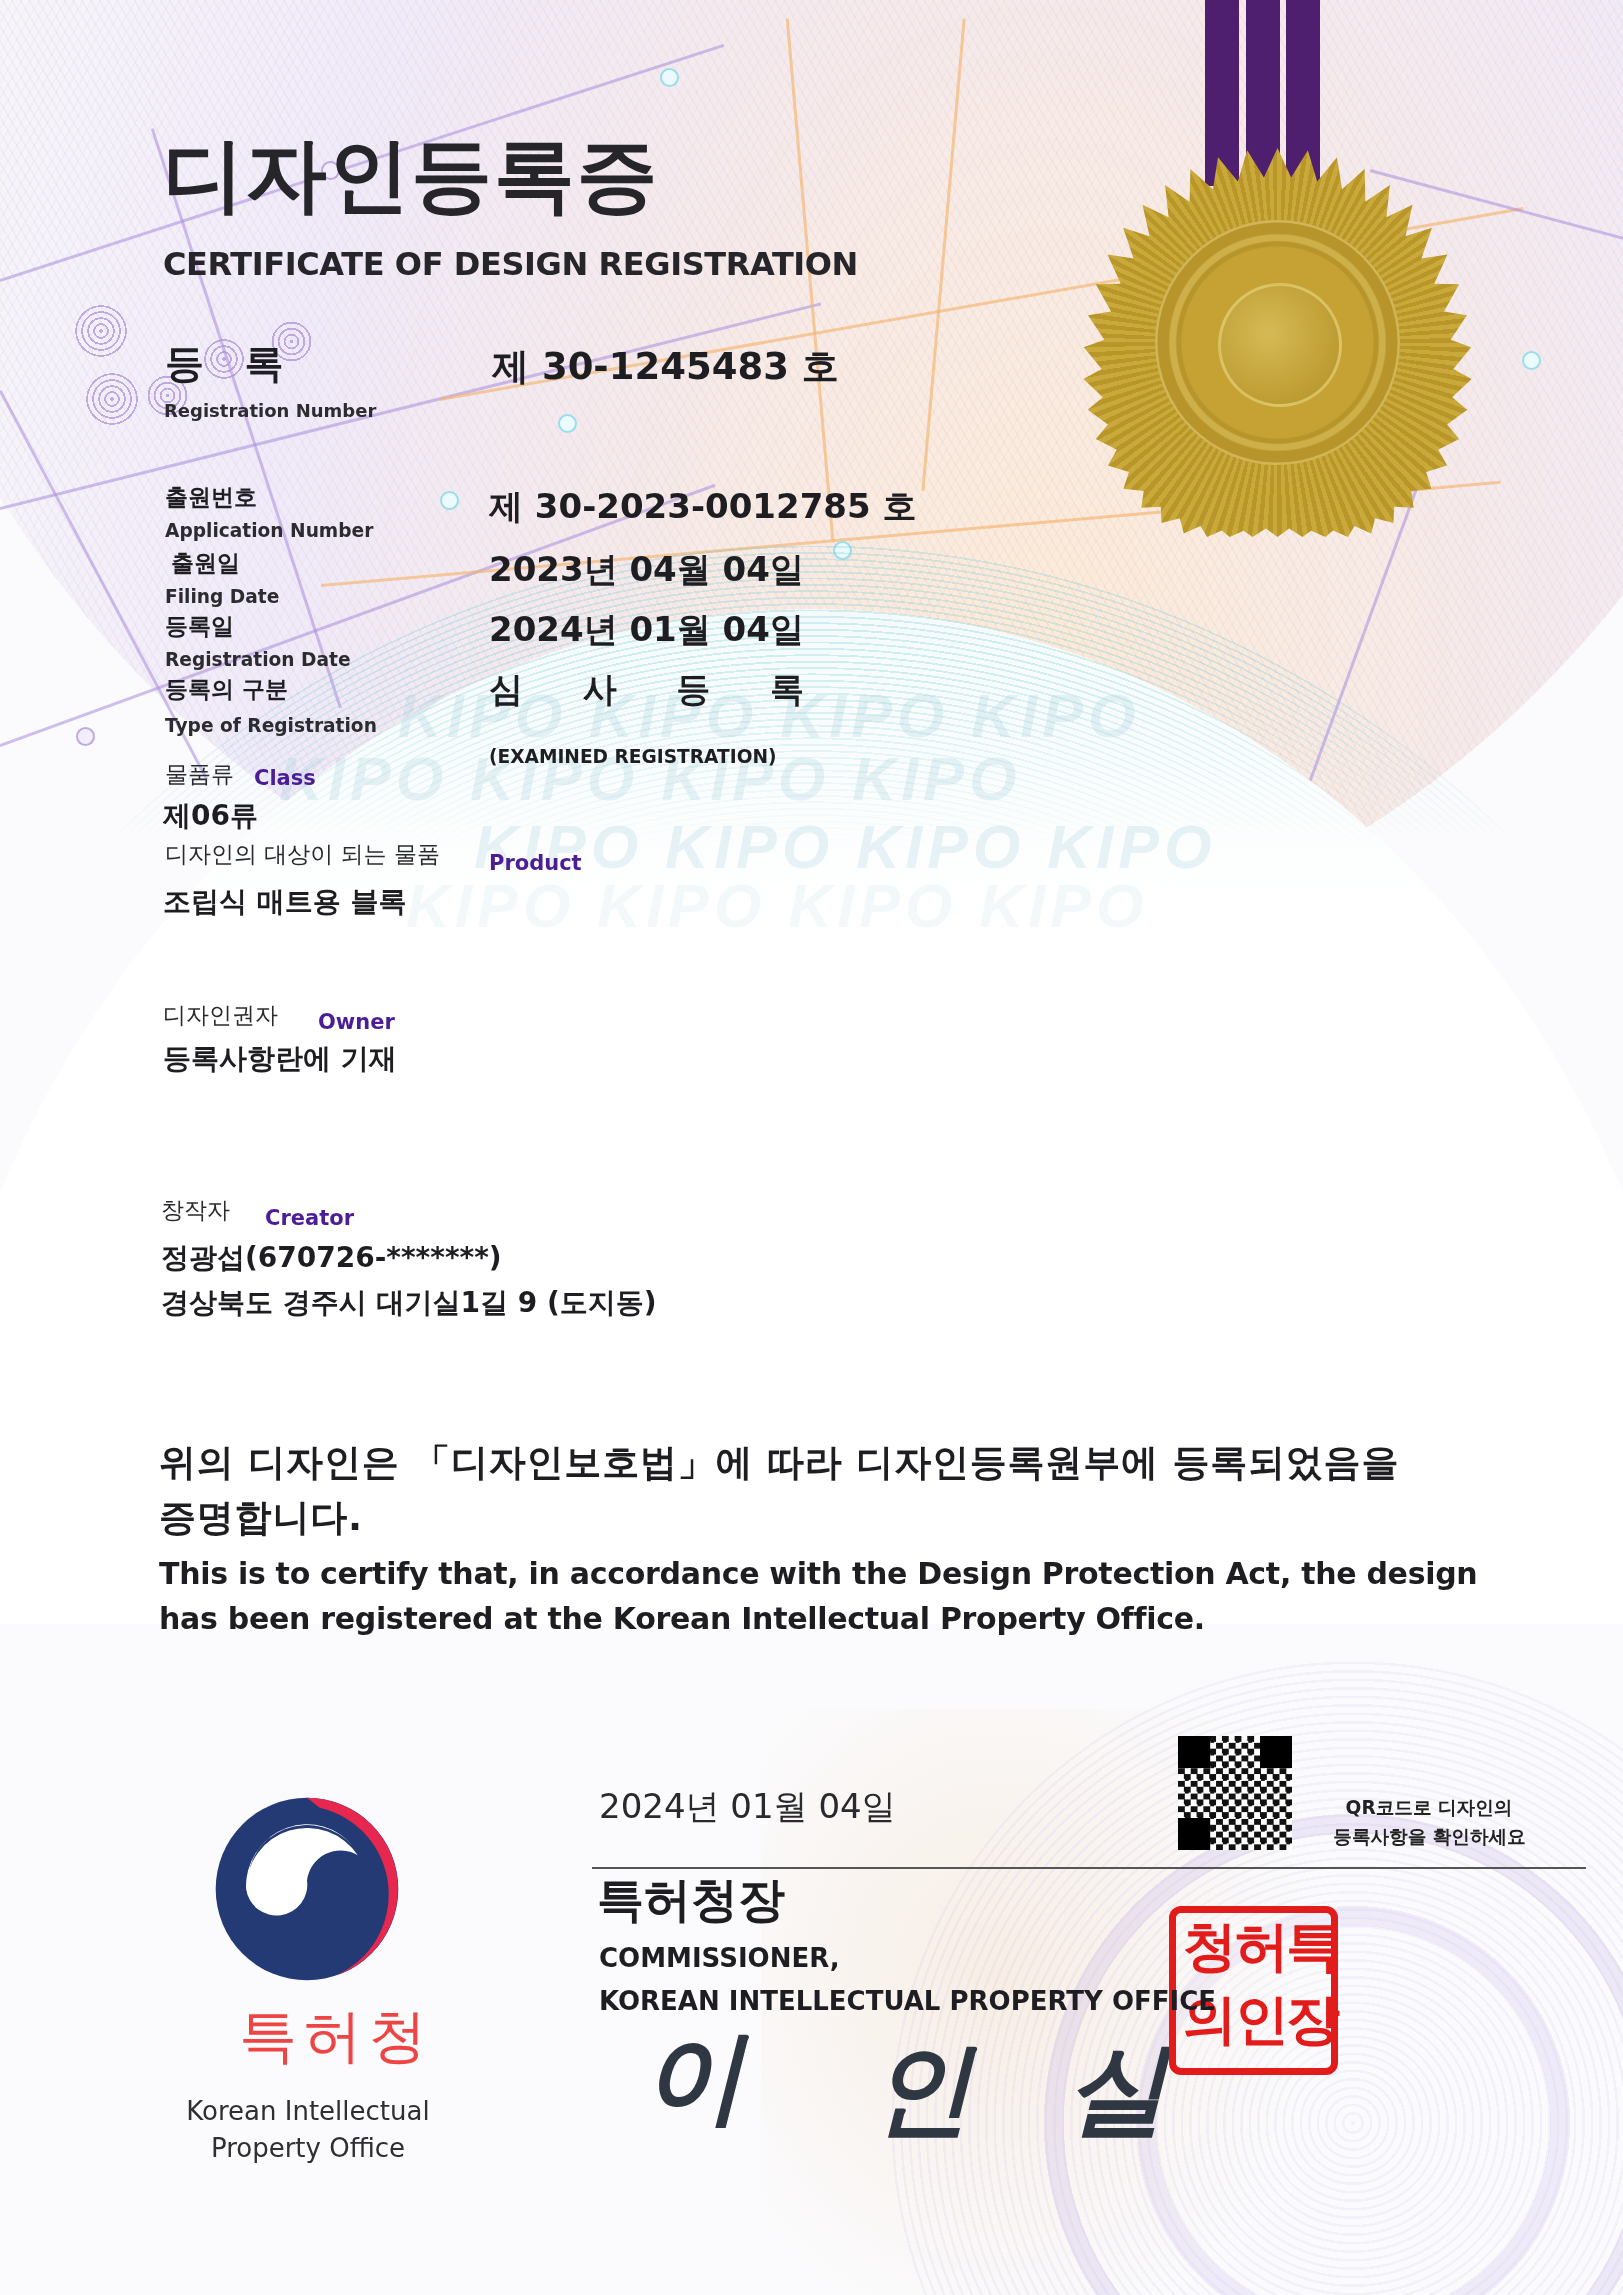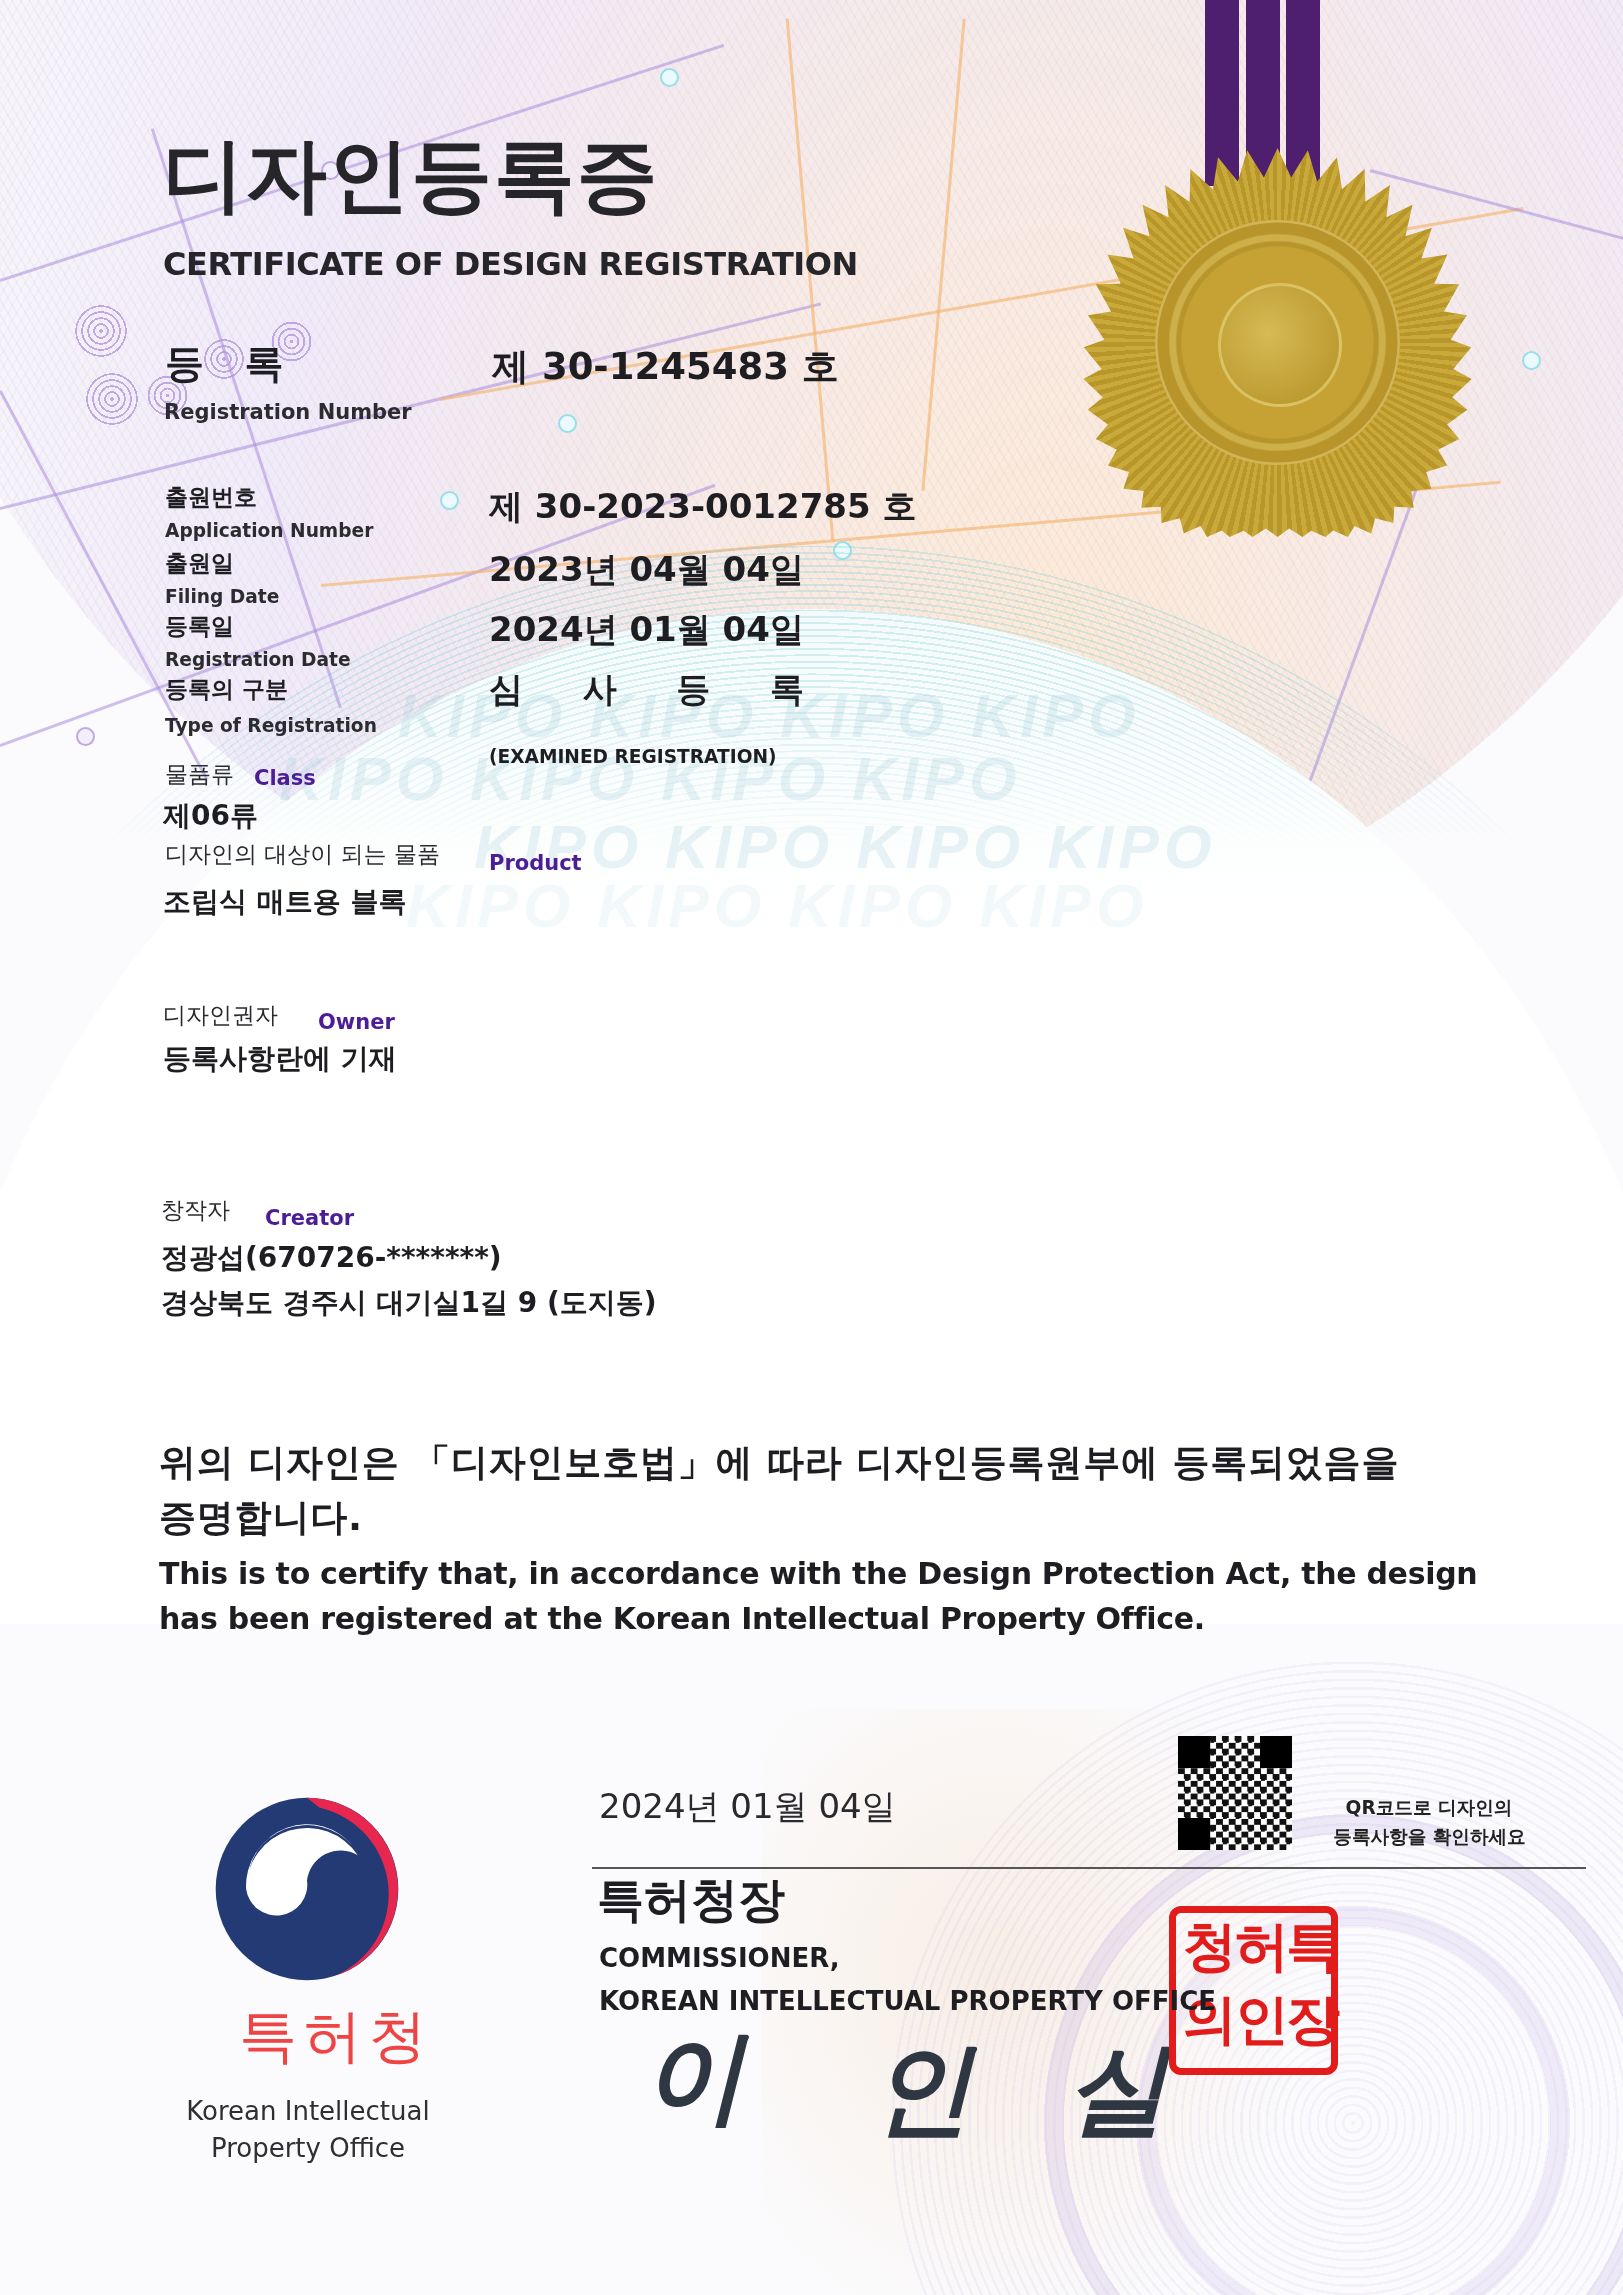--- a/index.html
+++ b/index.html
@@ -158,28 +158,28 @@
 <div class="ribbon" style="left:1246px;"></div>
 <div class="ribbon" style="left:1286px;"></div>
 <div class="seal"></div>
 <div class="seal-inner"></div>
 <div class="seal-emblem"></div>
 
 <div class="abs title-kr">디자인등록증</div>
 <div class="abs title-en">CERTIFICATE OF DESIGN REGISTRATION</div>
 
 <div class="abs lbl-kr-big" style="left:165px;top:344px;">등 록</div>
-<div class="abs lbl-en" style="left:164px;top:402px;font-size:21px;">Registration Number</div>
+<div class="abs lbl-en" style="left:164px;top:402px;font-size:18px;">Registration Number</div>
 <div class="abs val" style="left:492px;top:348px;font-size:37px;">제 30-1245483 호</div>
 
 <div class="abs lbl-kr" style="left:165px;top:486px;">출원번호</div>
 <div class="abs lbl-en" style="left:165px;top:522px;">Application Number</div>
 <div class="abs val" style="left:489px;top:489px;">제 30-2023-0012785 호</div>
 
-<div class="abs lbl-kr" style="left:165px;top:552px;">출원일</div>
+<div class="abs lbl-kr" style="left:171px;top:552px;">출원일</div>
 <div class="abs lbl-en" style="left:165px;top:588px;">Filing Date</div>
 <div class="abs val" style="left:489px;top:552px;">2023년 04월 04일</div>
 
 <div class="abs lbl-kr" style="left:165px;top:615px;">등록일</div>
 <div class="abs lbl-en" style="left:165px;top:651px;">Registration Date</div>
 <div class="abs val" style="left:489px;top:612px;">2024년 01월 04일</div>
 
 <div class="abs lbl-kr" style="left:165px;top:678px;">등록의 구분</div>
 <div class="abs lbl-en" style="left:165px;top:717px;">Type of Registration</div>
 <div class="abs val" style="left:489px;top:672px;letter-spacing:12px;white-space:pre;">심  사  등  록</div>

